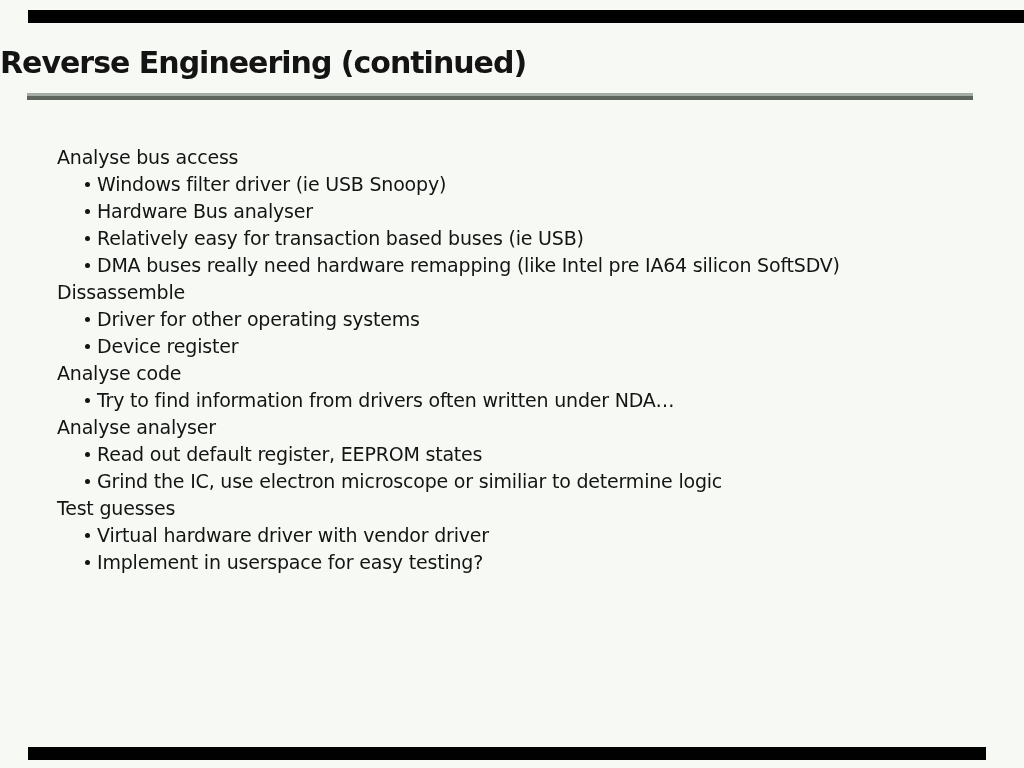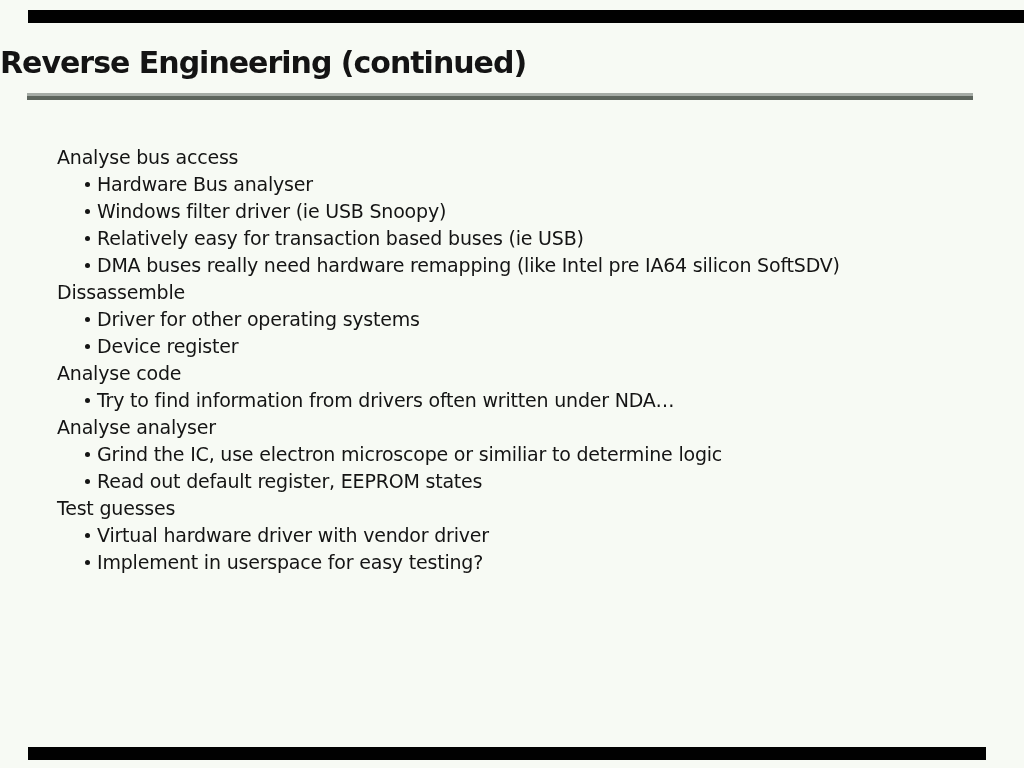--- a/index.html
+++ b/index.html
@@ -65,30 +65,30 @@
 </style>
 </head>
 <body>
 
 <div class="slide">
   <div class="bar-top"></div>
   <h1 class="title">Reverse Engineering (continued)</h1>
   <div class="rule"></div>
   <div class="content">
       <div class="heading-row">Analyse bus access</div>
+      <div class="bullet-row"><span class="dot"></span><span>Windows filter driver (ie USB Snoopy)</span></div>
       <div class="bullet-row"><span class="dot"></span><span>Hardware Bus analyser</span></div>
-      <div class="bullet-row"><span class="dot"></span><span>Windows filter driver (ie USB Snoopy)</span></div>
       <div class="bullet-row"><span class="dot"></span><span>Relatively easy for transaction based buses (ie USB)</span></div>
       <div class="bullet-row"><span class="dot"></span><span>DMA buses really need hardware remapping (like Intel pre IA64 silicon SoftSDV)</span></div>
       <div class="heading-row">Dissassemble</div>
       <div class="bullet-row"><span class="dot"></span><span>Driver for other operating systems</span></div>
       <div class="bullet-row"><span class="dot"></span><span>Device register</span></div>
       <div class="heading-row">Analyse code</div>
       <div class="bullet-row"><span class="dot"></span><span>Try to find information from drivers often written under NDA…</span></div>
       <div class="heading-row">Analyse analyser</div>
+      <div class="bullet-row"><span class="dot"></span><span>Read out default register, EEPROM states</span></div>
       <div class="bullet-row"><span class="dot"></span><span>Grind the IC, use electron microscope or similiar to determine logic</span></div>
-      <div class="bullet-row"><span class="dot"></span><span>Read out default register, EEPROM states</span></div>
       <div class="heading-row">Test guesses</div>
       <div class="bullet-row"><span class="dot"></span><span>Virtual hardware driver with vendor driver</span></div>
       <div class="bullet-row"><span class="dot"></span><span>Implement in userspace for easy testing?</span></div>
     </div>
   <div class="bar-bottom"></div>
 </div>
 
 </body></html>

